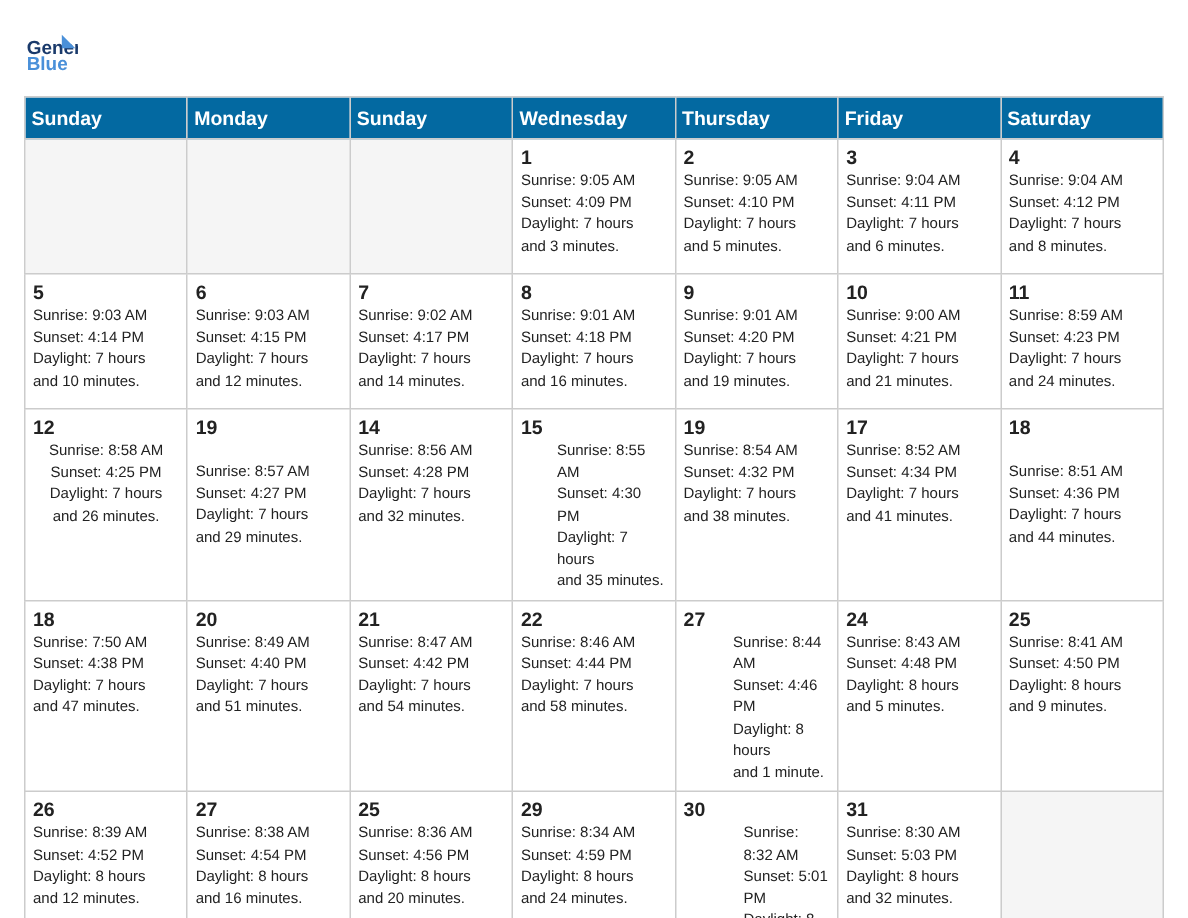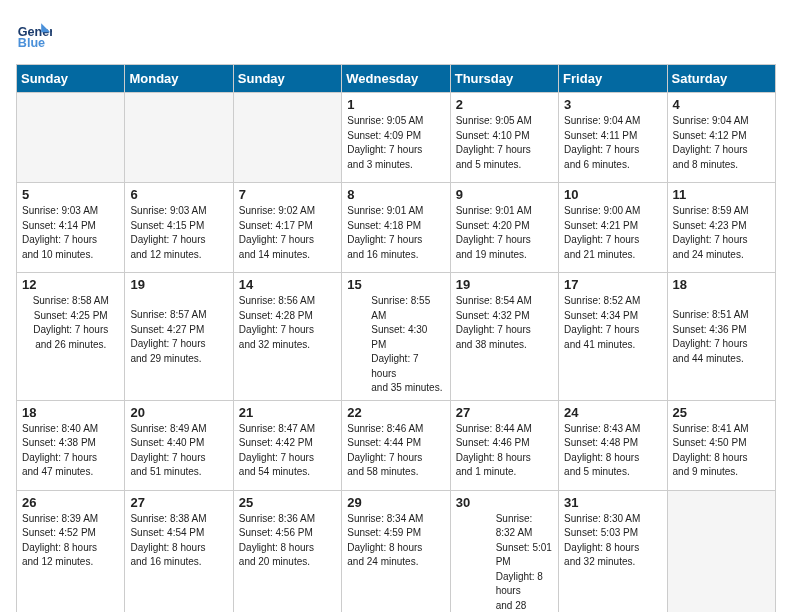--- a/index.html
+++ b/index.html
@@ -235,21 +235,21 @@
           <div class="day-number">18</div>
           <div class="cell-info" style="white-space: pre-line; margin-top: 16px;">Sunrise: 8:51 AM
 Sunset: 4:36 PM
 Daylight: 7 hours
 and 44 minutes.</div>
         </td>
       </tr>
       <tr>
         <td>
           <div class="day-number">18</div>
-          <div class="cell-info" style="white-space: pre-line;">Sunrise: 8:40 AM
+          <div class="cell-info" style="white-space: pre-line;">Sunrise: 7:50 AM
 Sunset: 4:38 PM
 Daylight: 7 hours
 and 47 minutes.</div>
         </td>
         <td>
           <div class="day-number">20</div>
           <div class="cell-info" style="white-space: pre-line;">Sunrise: 8:49 AM
 Sunset: 4:40 PM
 Daylight: 7 hours
 and 51 minutes.</div>
@@ -263,21 +263,21 @@
         </td>
         <td>
           <div class="day-number">22</div>
           <div class="cell-info" style="white-space: pre-line;">Sunrise: 8:46 AM
 Sunset: 4:44 PM
 Daylight: 7 hours
 and 58 minutes.</div>
         </td>
         <td>
           <div class="day-number">27</div>
-          <div class="cell-info" style="white-space: pre-line;">Sunrise: 8:44 AM
+          <div class="cell-info" style="white-space: pre-line; margin-left: 33px;">Sunrise: 8:44 AM
 Sunset: 4:46 PM
 Daylight: 8 hours
 and 1 minute.</div>
         </td>
         <td>
           <div class="day-number">24</div>
           <div class="cell-info" style="white-space: pre-line;">Sunrise: 8:43 AM
 Sunset: 4:48 PM
 Daylight: 8 hours
 and 5 minutes.</div>

